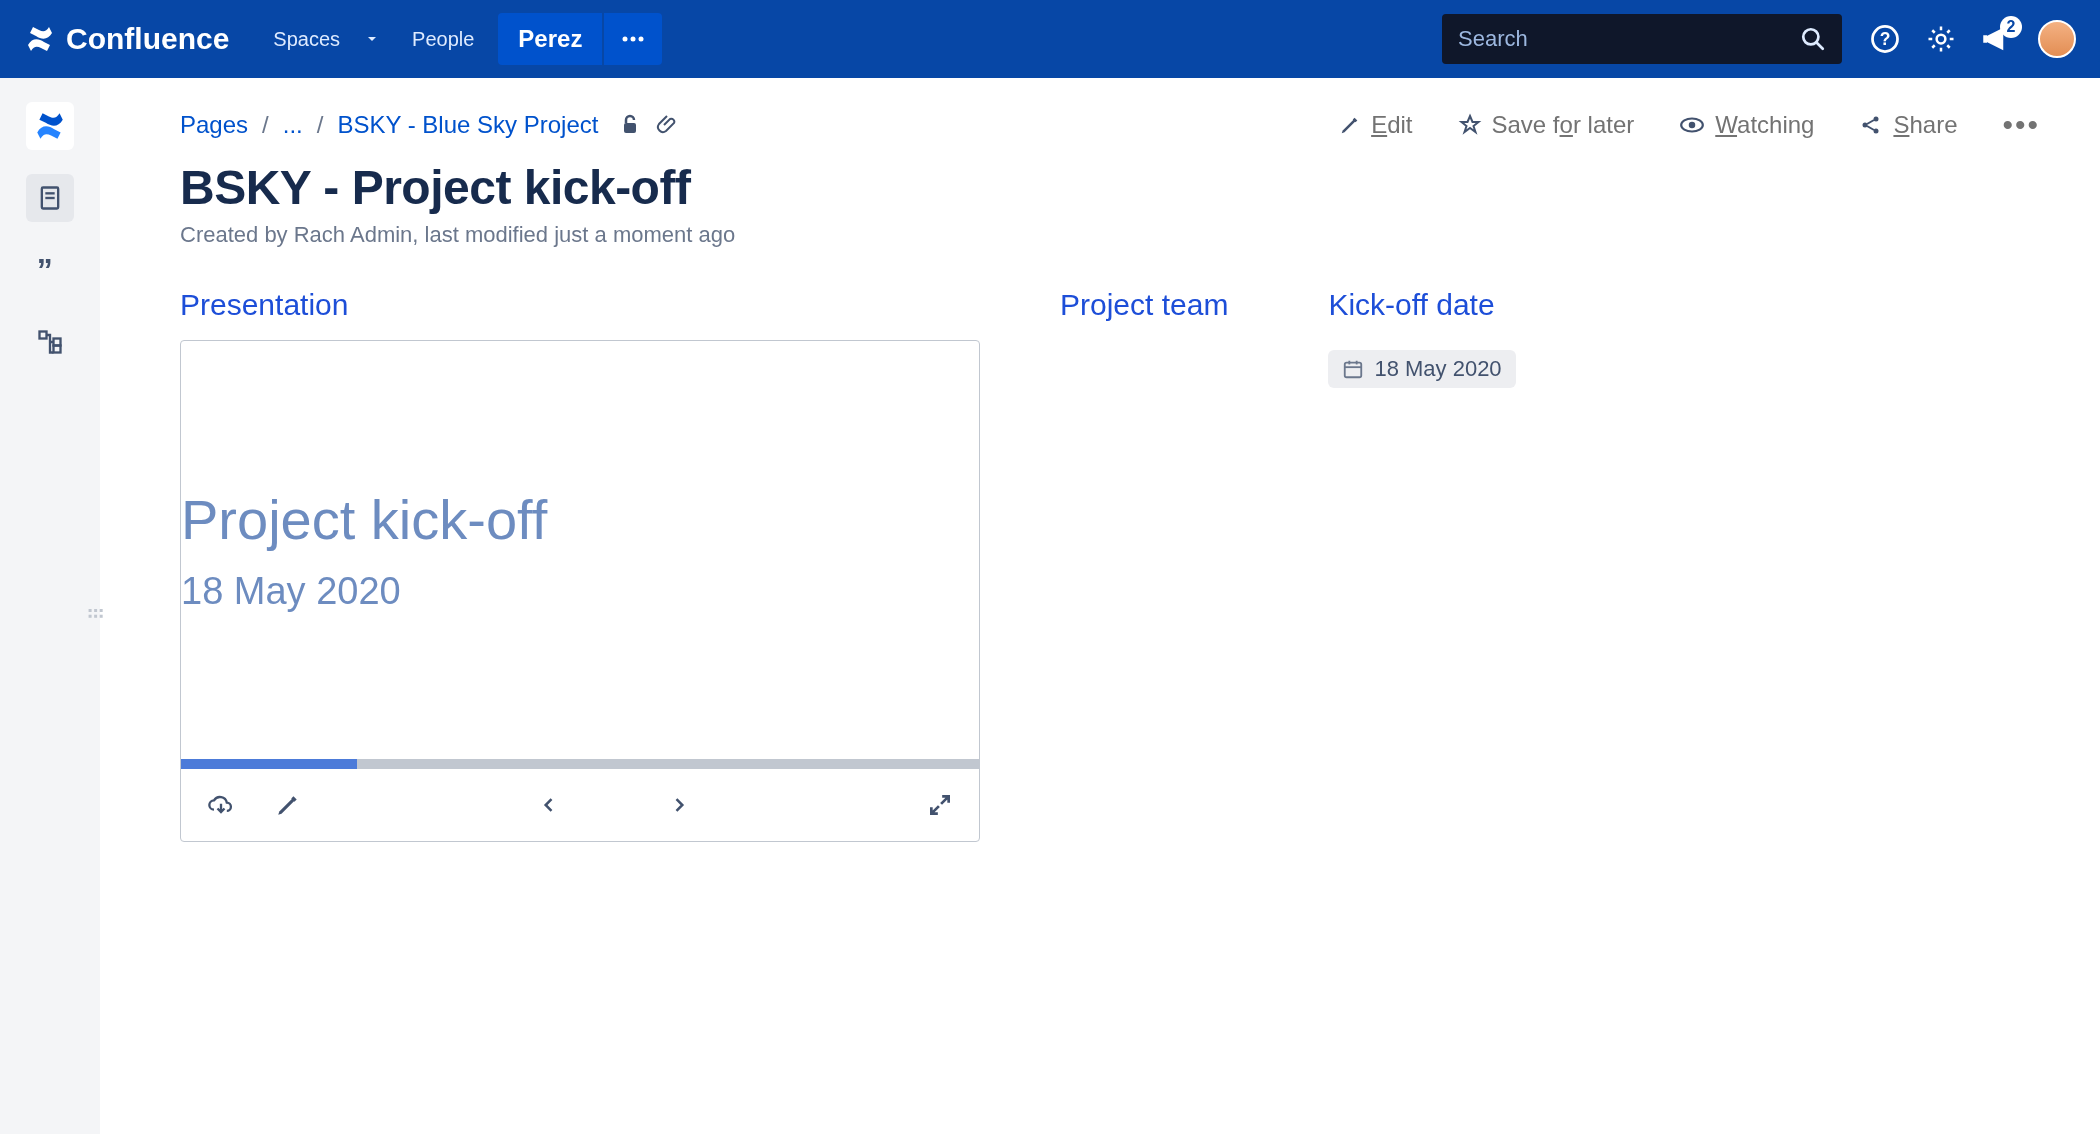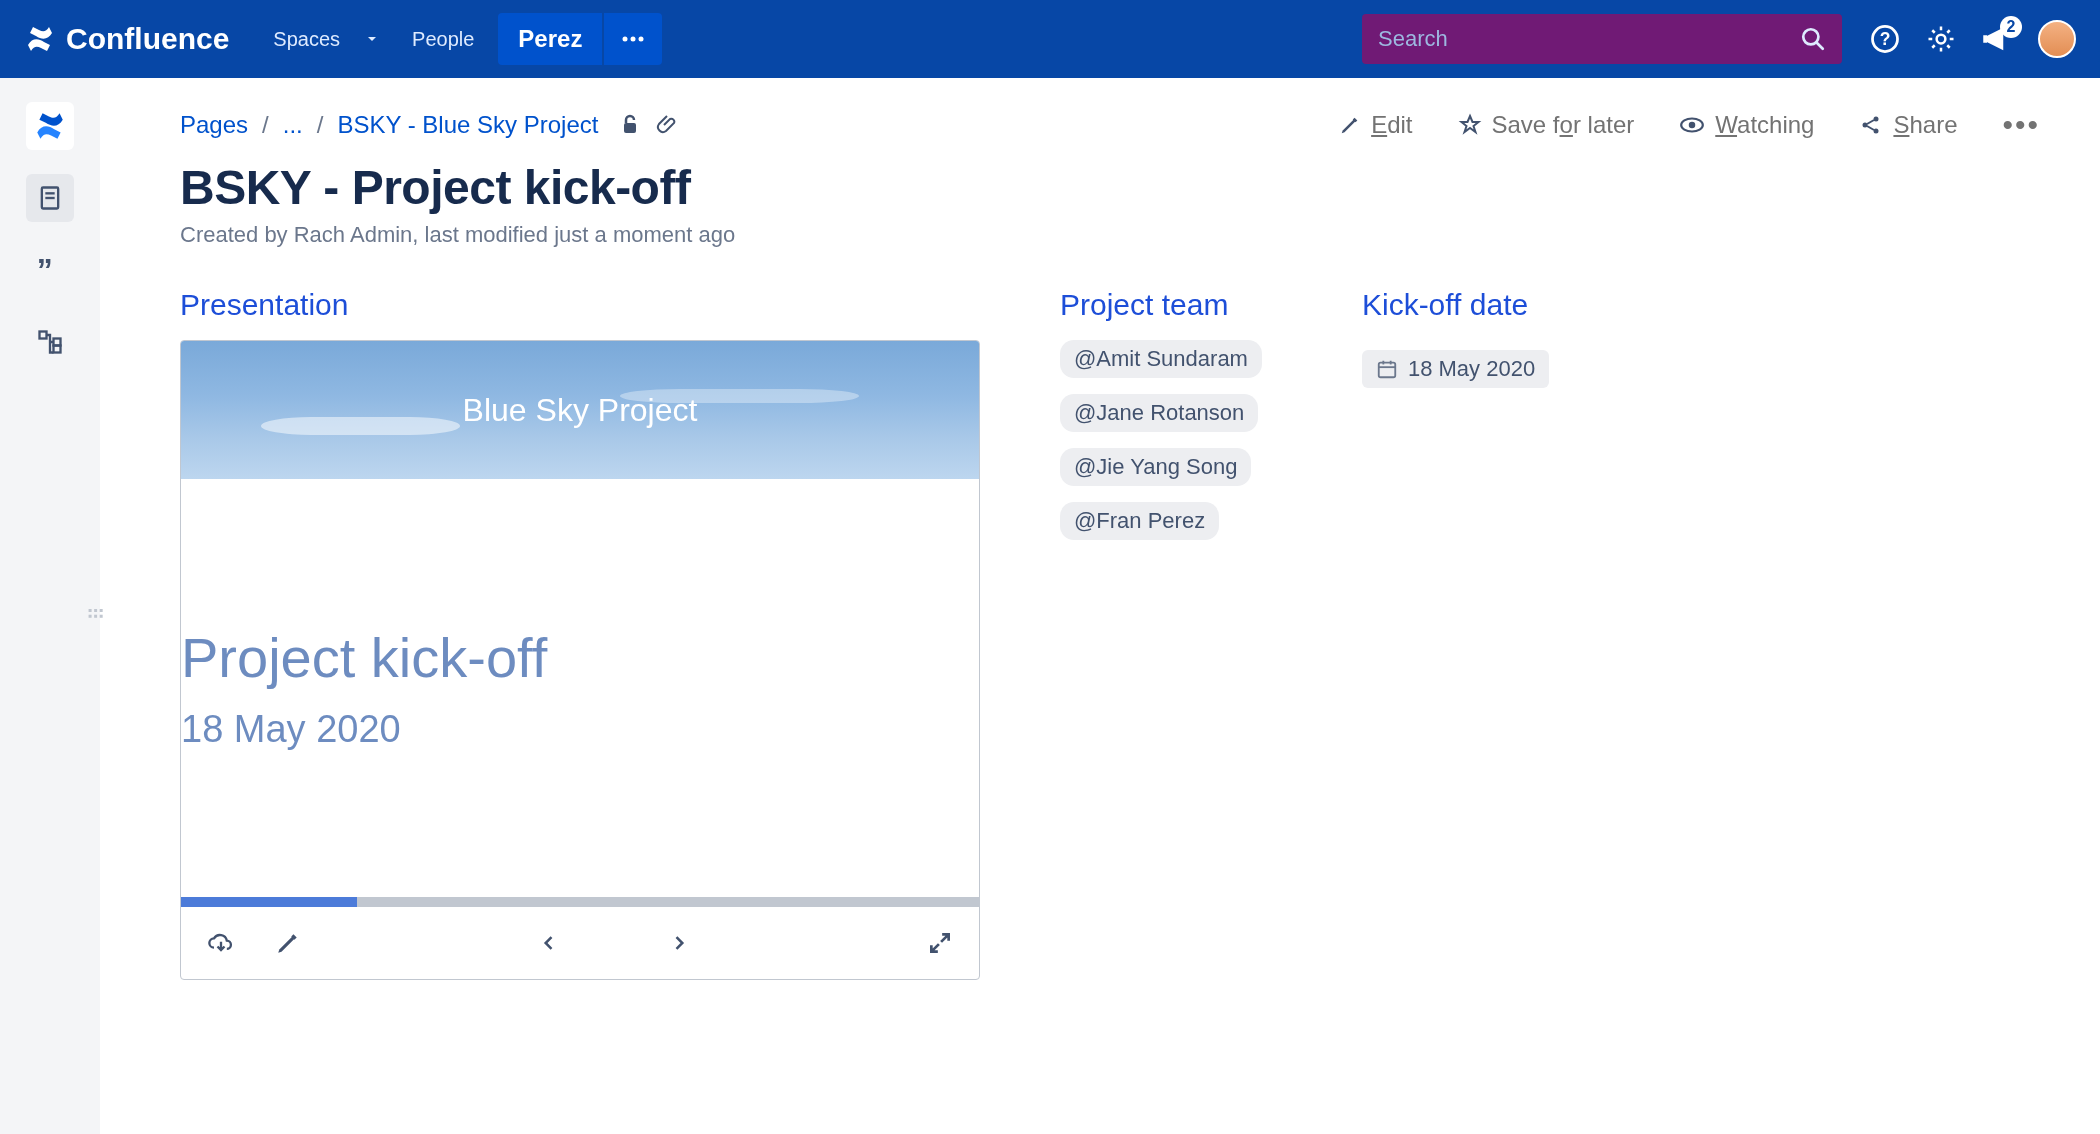--- a/index.html
+++ b/index.html
@@ -7,21 +7,21 @@
 
 
 .topnav { display: flex; align-items: center; height: 78px; background: #0747a6; color: #fff; padding: 0 24px; }
 .brand { display: flex; align-items: center; gap: 10px; font-size: 30px; font-weight: 600; margin-right: 28px; }
 .brand svg { width: 32px; height: 32px; }
 .nav-item { display: flex; align-items: center; gap: 24px; font-size: 20px; padding: 10px 16px; cursor: pointer; border-radius: 4px; color: #deebff; }
 .create-group { display: flex; margin-left: 8px; }
 .create-btn { background: #0052cc; color: #fff; font-size: 24px; font-weight: 600; padding: 12px 20px; border-radius: 4px 0 0 4px; cursor: pointer; }
 .create-more { background: #0052cc; padding: 12px 18px; border-radius: 0 4px 4px 0; margin-left: 2px; cursor: pointer; display:flex; align-items:center; }
 .spacer { flex: 1; }
-.search { display: flex; align-items: center; background: #701a75; border-radius: 4px; width: 480px; height: 50px; padding: 0 16px; color: #9db8e0; }
+.search { display: flex; align-items: center; background: #0f172a; border-radius: 4px; width: 400px; height: 50px; padding: 0 16px; color: #9db8e0; }
 .search input { background: transparent; border: none; outline: none; color: #fff; font-size: 22px; flex: 1; }
 .search input::placeholder { color: #9db8e0; }
 .nav-right { display: flex; align-items: center; gap: 26px; margin-left: 28px; }
 .hicon { width: 30px; height: 30px; display: inline-flex; align-items: center; justify-content: center; cursor: pointer; }
 .badge-wrap { position: relative; }
 .badge { position: absolute; top: -8px; right: -10px; background: #fff; color: #0747a6; font-size: 16px; font-weight: 700; border-radius: 50%; width: 22px; height: 22px; display: flex; align-items: center; justify-content: center; }
 .avatar { width: 38px; height: 38px; border-radius: 50%; background: linear-gradient(#f4b183,#e38e54); border: 2px solid #fff; }
 
 
 .shell { display: flex; height: calc(1134px - 78px); }
@@ -223,23 +223,20 @@
     </div>
 
     <h1 class="page-title">BSKY - Project kick-off</h1>
     <div class="byline">Created by Rach Admin, last modified just a moment ago</div>
 
     <div class="columns">
 
       <div class="col-left">
         <h2 class="sec-h">Presentation</h2>
         <div class="pres">
-          <div class="pres-sky">
-            <span>Blue Sky Project</span>
-          </div>
           <div class="pres-body">
             <div class="h1">Project kick-off</div>
             <div class="h2">18 May 2020</div>
           </div>
           <div class="pres-progress">
               <div class="fill"></div>
             </div>
           <div class="pres-tools">
             <span class="t">
               <svg width="28" height="28" viewBox="0 0 24 24">
@@ -270,26 +267,20 @@
                   <path stroke="#42526e" stroke-width="2.5" fill="none" d="M14 4h6v6M10 20H4v-6M20 4l-7 7M4 20l7-7"></path>
                 </svg>
             </span>
           </div>
         </div>
       </div>
 
       <div class="col-right">
         <div>
           <h2 class="sec-h">Project team</h2>
-          <div class="team-list">
-            <span class="mention">@Amit Sundaram</span>
-            <span class="mention">@Jane Rotanson</span>
-            <span class="mention">@Jie Yang Song</span>
-            <span class="mention">@Fran Perez</span>
-          </div>
         </div>
         <div>
           <h2 class="sec-h">Kick-off date</h2>
           <div class="date-chip">
             <svg width="22" height="22" viewBox="0 0 24 24">
                 <rect x="3" y="5" width="18" height="16" rx="2" stroke="#6b778c" stroke-width="2" fill="none"></rect>
                 <line x1="3" y1="10" x2="21" y2="10" stroke="#6b778c" stroke-width="2"></line>
                 <line x1="8" y1="3" x2="8" y2="7" stroke="#6b778c" stroke-width="2"></line>
                 <line x1="16" y1="3" x2="16" y2="7" stroke="#6b778c" stroke-width="2"></line>
               </svg>

